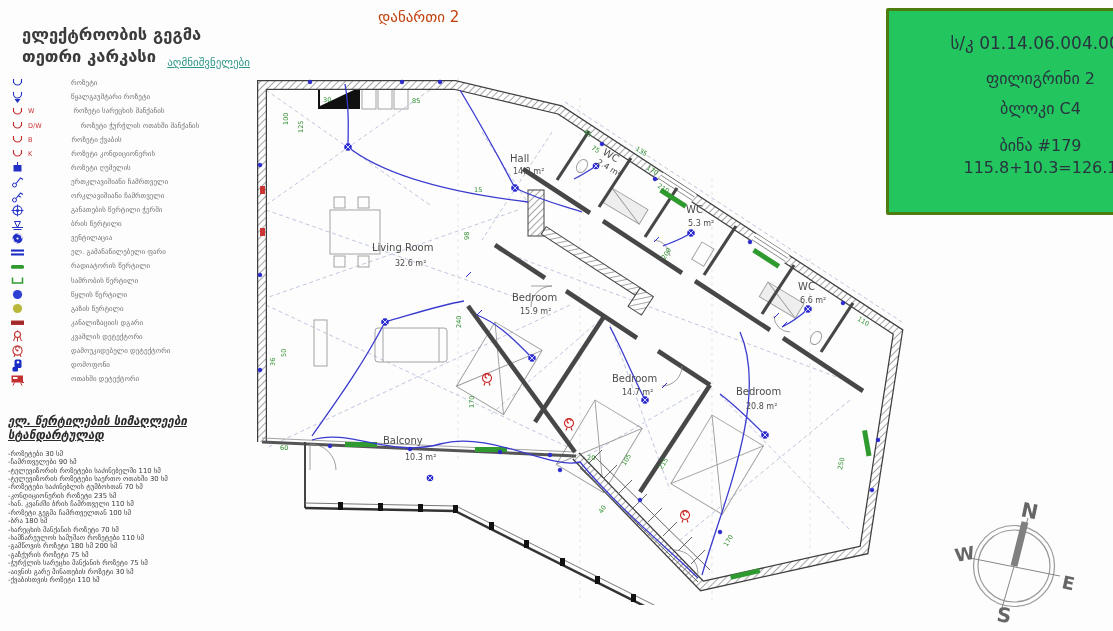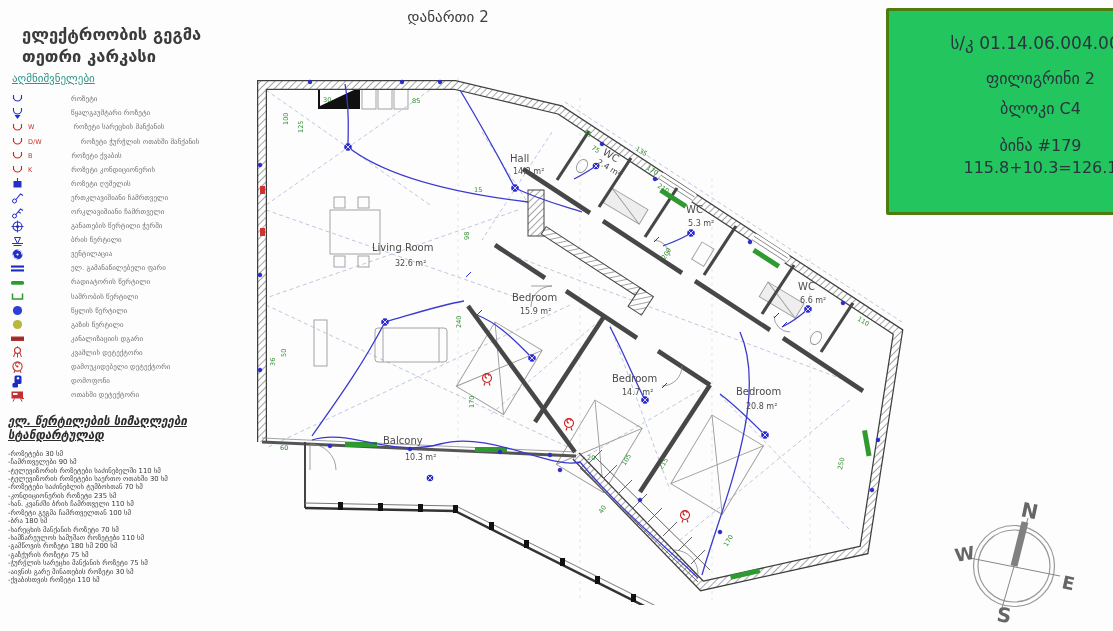--- a/index.html
+++ b/index.html
@@ -2,23 +2,23 @@
 <html><head>
 <meta charset="utf-8">
 <style>
   html,body{margin:0;padding:0;}
   body{width:1113px;height:631px;background:#fdfdfd;position:relative;overflow:hidden;
        font-family:"DejaVu Sans","Liberation Sans",sans-serif;color:#333;}
   .abs{position:absolute;}
   
   #title{left:22px;top:24px;font-size:16.5px;font-weight:bold;color:#3b3b3b;line-height:1.35;}
   
-  #annex{left:378px;top:8px;width:140px;text-align:center;font-size:15px;color:#404040;}
+  #annex{left:378px;top:8px;width:140px;font-size:15px;color:#c2410c;}
   
-  #legend{left:10px;top:72px;width:240px;}
+  #legend{left:10px;top:56px;width:240px;text-align:right;}
   #legend .hdr{font-size:11px;color:#2e9688;text-decoration:underline;margin-bottom:9px;margin-left:2px;}
   .lrow{display:flex;align-items:center;height:10.5px;margin-bottom:3.6px;}
   .lrow .ic{width:24px;flex:0 0 24px;display:flex;align-items:center;}
   .lrow .ic svg{width:15px;height:13px;}
   .lrow .sfx{font-size:6.5px;color:#c33;margin-left:-6px;margin-right:2px;flex:0 0 auto;}
   .lrow .lt{font-size:7px;color:#6f6f6f;white-space:nowrap;padding-left:37px;}
   
   #standards{left:8px;top:414px;width:240px;}
   #standards .hdr{font-size:11.5px;font-weight:bold;font-style:italic;color:#2b2b2b;
       text-decoration:underline;line-height:1.25;margin-bottom:8px;}

